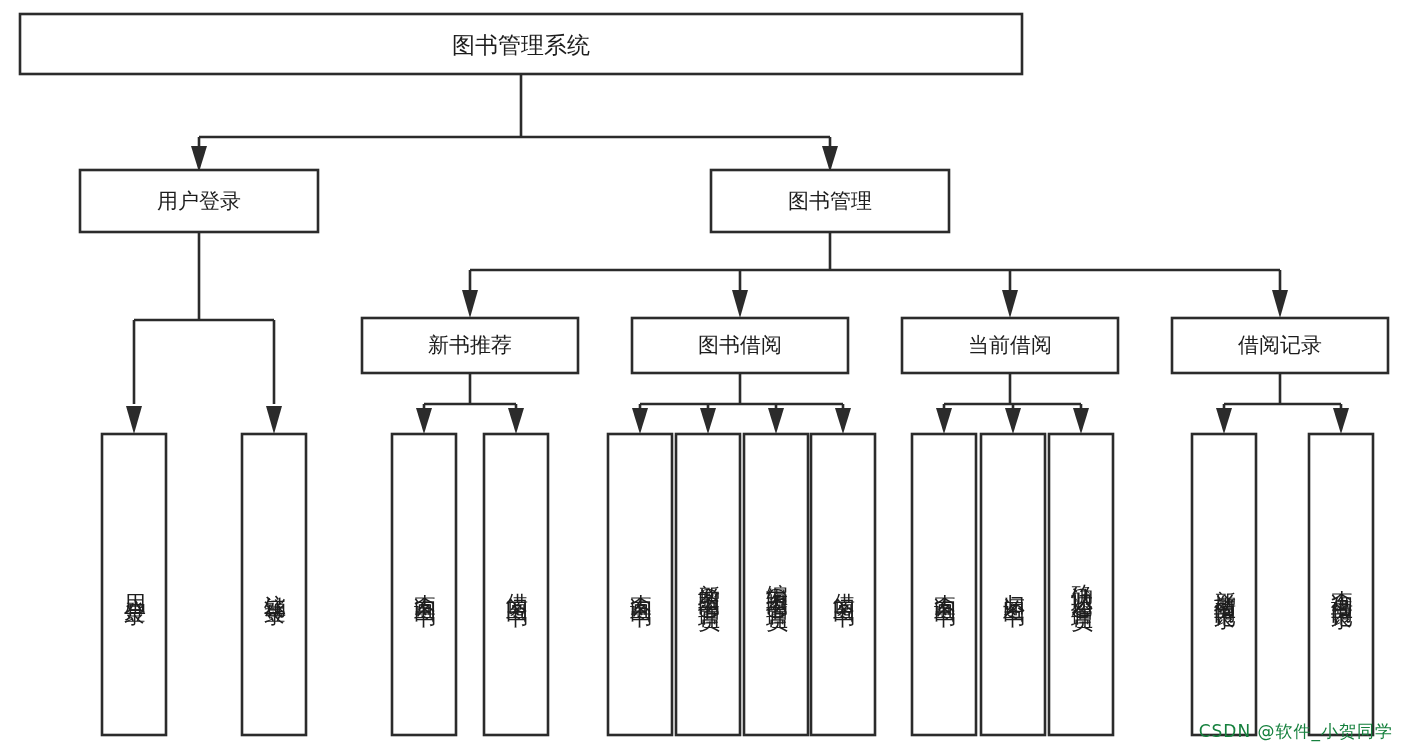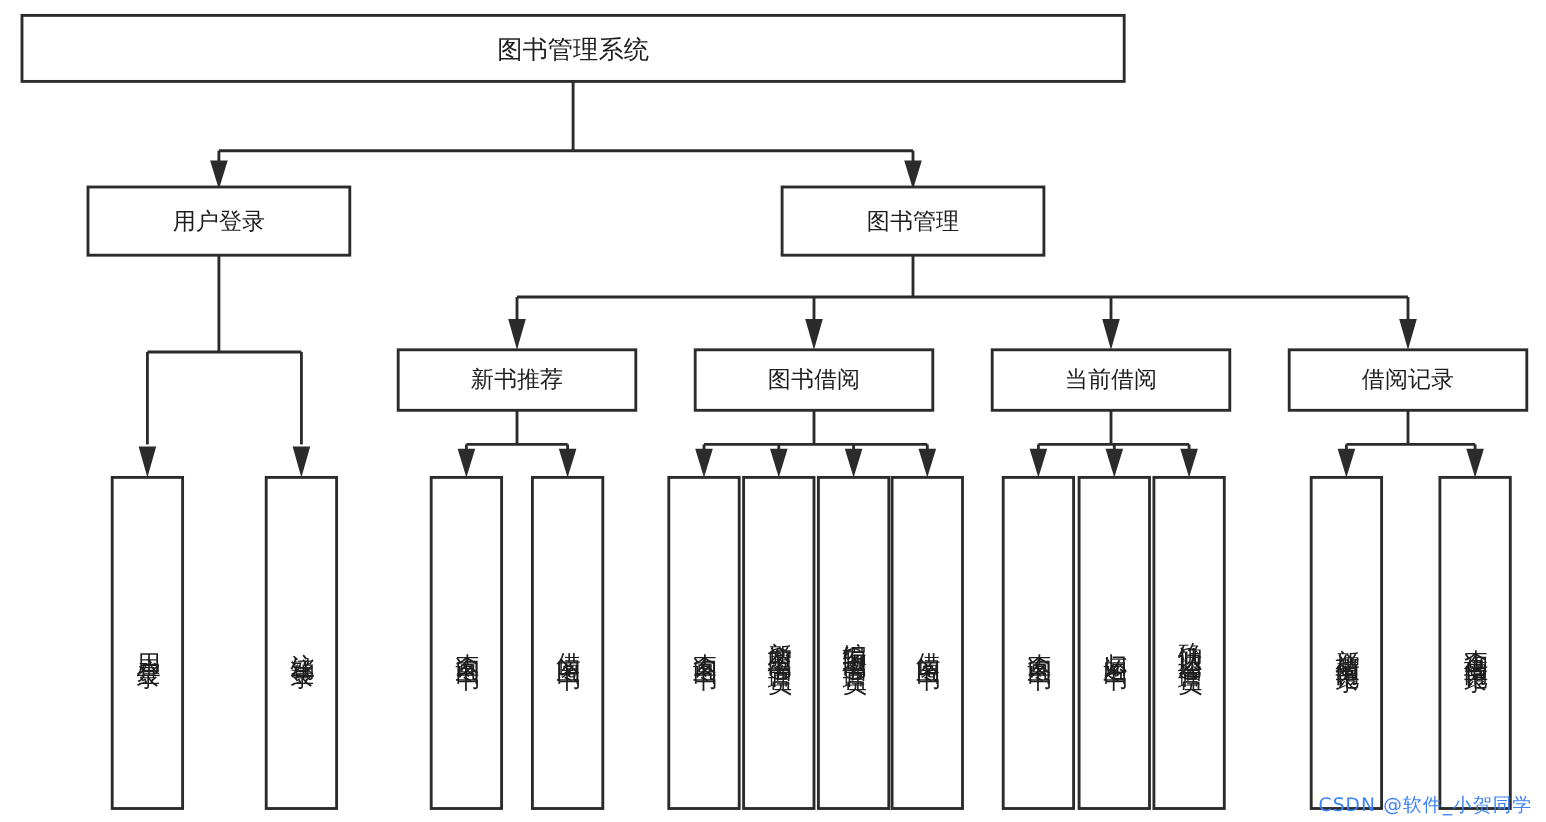--- a/index.html
+++ b/index.html
@@ -39,21 +39,21 @@
     fill:none;
     stroke-linecap:butt;
   }
   .arrow-head{fill:#2b2b2b;stroke:none;}
   .watermark{
     position:absolute;
     right:12px;
     bottom:4px;
     font-family:"DejaVu Sans","Liberation Sans",sans-serif;
     font-size:17px;
-    color:#3b82f6;
+    color:#15803d;
     white-space:nowrap;
     letter-spacing:1px;
     pointer-events:none;
   }
 </style>
 </head>
 <body>
 
 <svg id="diagram" viewBox="0 0 1405 747">
 

